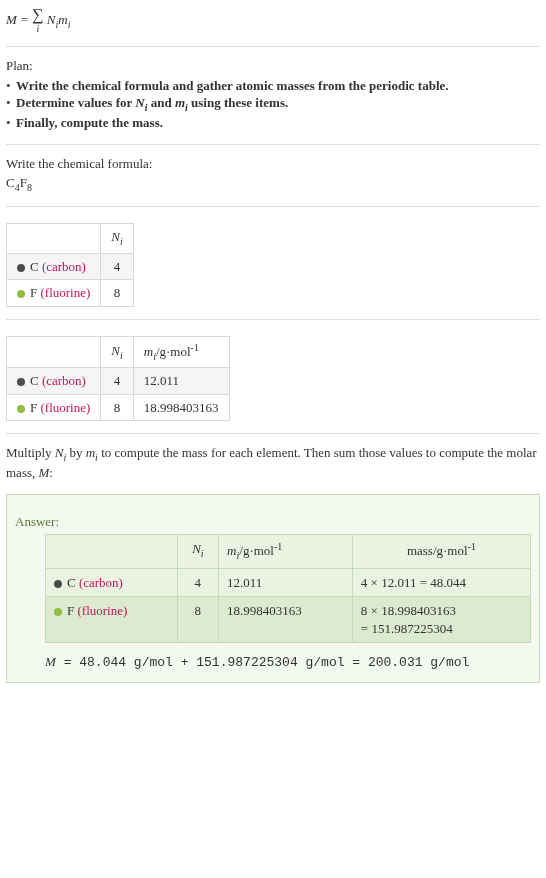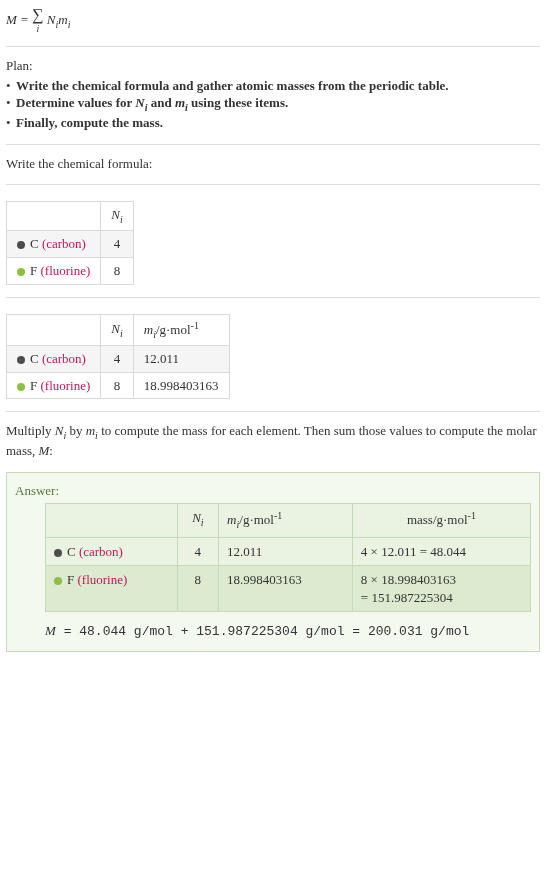--- a/index.html
+++ b/index.html
@@ -56,21 +56,21 @@
 }
 .dot.carbon { background: #4d4d4d; }
 .dot.fluorine { background: #8fbf3f; }
 .elname { color: #333; }
 .elparen { color: #be185d; }
 
 .answerbox {
   border: 1px solid #c6d9b8;
   background: #f4f9f0;
   margin-top: 4px;
-  padding: 9px 8px 10px 8px;
+  padding: 18px 8px 10px 8px;
 }
 .answerlabel {
   color: #557a3b;
   font-size: 13px;
   margin-bottom: 4px;
 }
 .answerbody { margin-left: 30px; }
 
 .tblA {
   border-collapse: collapse;
@@ -129,20 +129,23 @@
       <div class="bulletmark">•</div>
       <div class="bulletbody">Finally, compute the mass.</div>
     </div>
   </div>
 </div>
 
 <hr class="divider">
 
 <div class="section">
   <div>Write the chemical formula:</div>
+  <div style="margin-top:2px;">
+    <span>C</span><sub>4</sub><span>F</span><sub>8</sub>
+  </div>
 </div>
 
 <hr class="divider">
 
 <div class="section">
   <table class="tbl">
     <tbody>
         <tr>
       <th class="elcell head"></th>
       <th><span>N</span><sub>i</sub></th>

